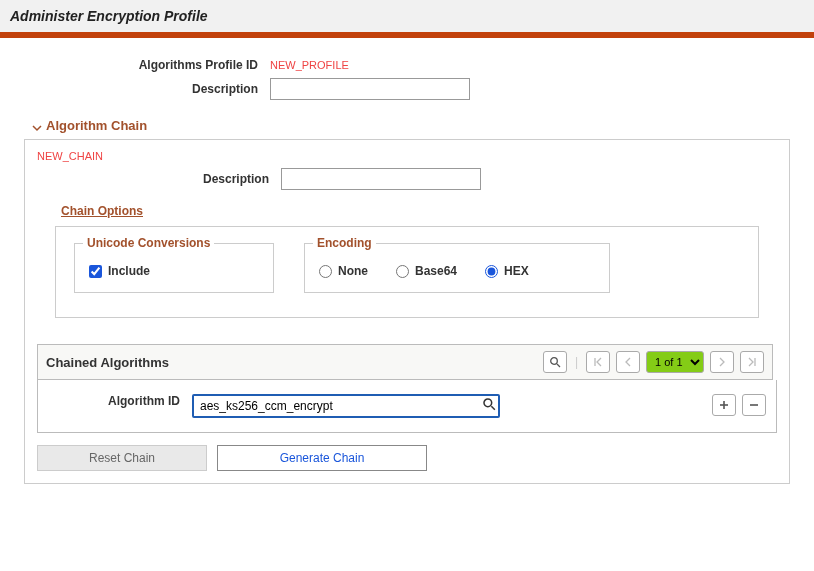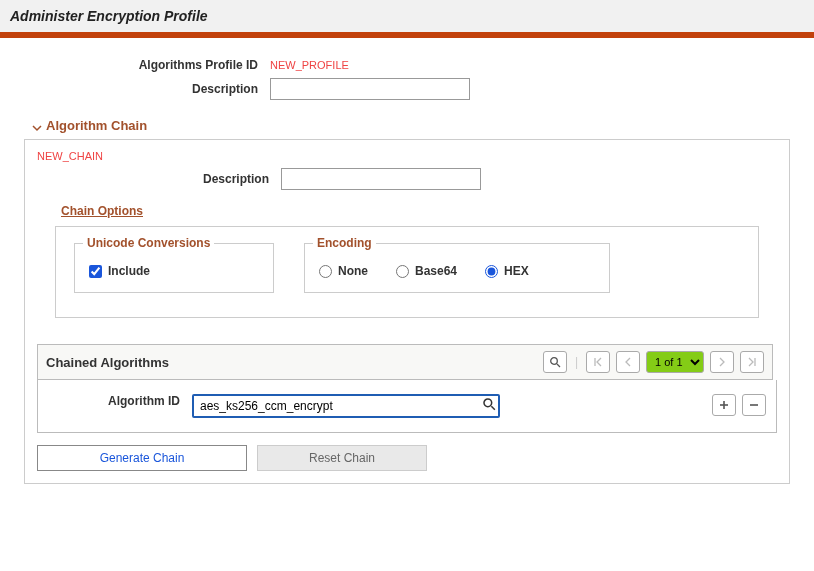--- a/index.html
+++ b/index.html
@@ -354,18 +354,18 @@
           <span>
             <svg width="12" height="12" viewBox="0 0 12 12">
                 <line x1="2" y1="6" x2="10" y2="6" stroke="#555" stroke-width="1.6"></line>
               </svg>
           </span>
         </span>
       </div>
     </div>
 
     <div class="action-row">
+      <button class="btn muted">Reset Chain</button>
       <button class="btn primary" style="min-width:210px">Generate Chain</button>
-      <button class="btn muted">Reset Chain</button>
     </div>
 
   </div>
 </div>
 
 </body></html>

